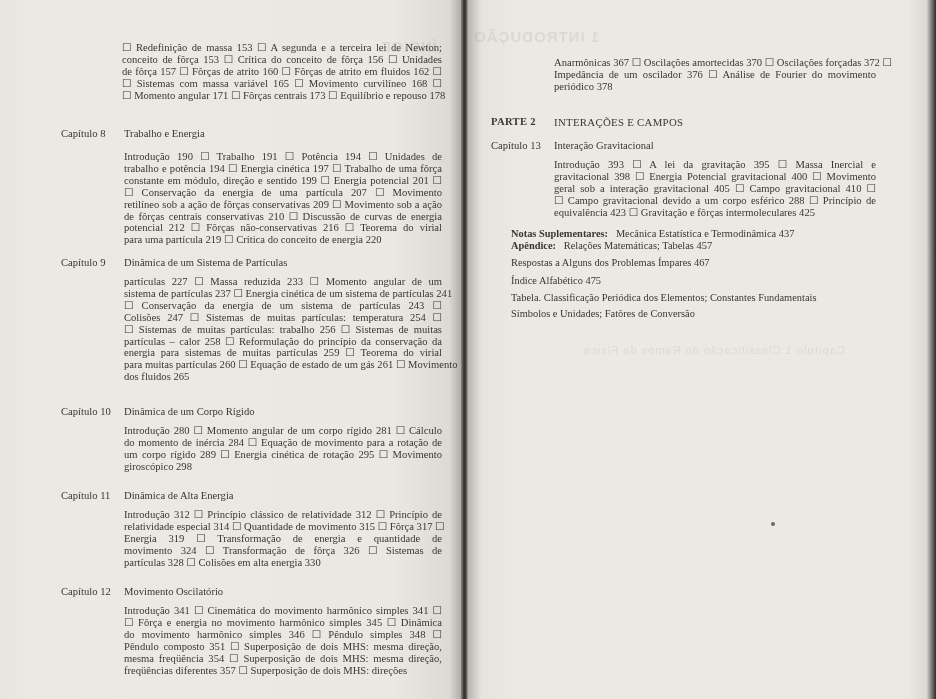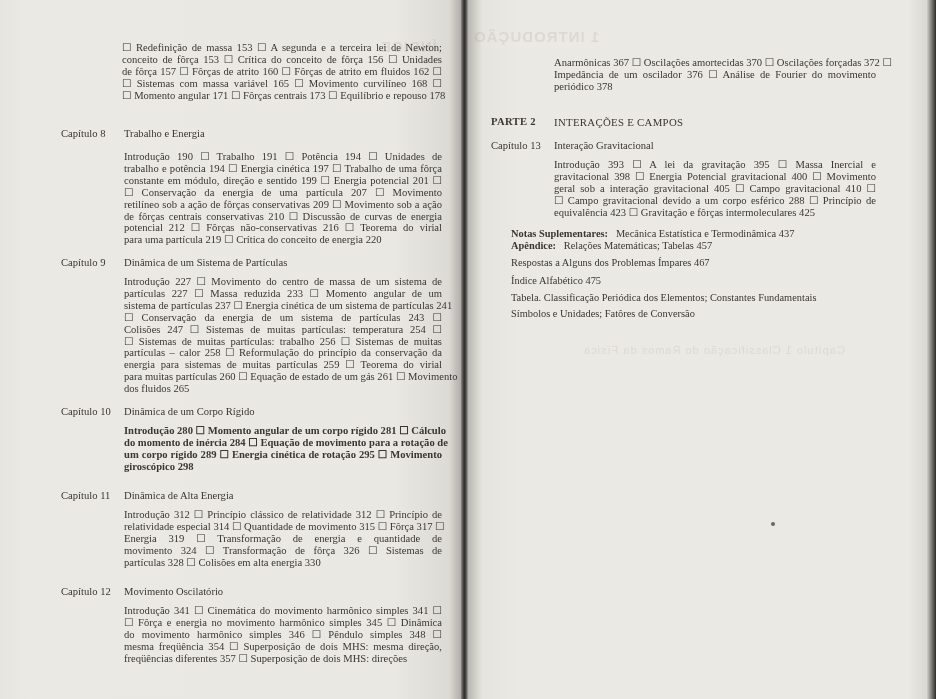--- a/index.html
+++ b/index.html
@@ -135,36 +135,35 @@
             <span class="line">retilíneo sob a ação de fôrças conservativas 209 ☐ Movimento sob a ação</span>
             <span class="line">de fôrças centrais conservativas 210 ☐ Discussão de curvas de energia</span>
             <span class="line">potencial 212 ☐ Fôrças não-conservativas 216 ☐ Teorema do virial</span>
             <span class="line last">para uma partícula 219 ☐ Crítica do conceito de energia 220</span>
           </div>
       </div>
       <div class="chapter" style="top:257px;">
         <span class="ch-label">Capítulo 9</span>
         <span class="ch-title">Dinâmica de um Sistema de Partículas</span>
         <div class="ch-body" style="top:19px;">
-            <span class="line">Introdução 227 ☐ Movimento do centro de massa de um sistema de</span>
             <span class="line">partículas 227 ☐ Massa reduzida 233 ☐ Momento angular de um</span>
             <span class="line">sistema de partículas 237 ☐ Energia cinética de um sistema de partículas 241</span>
             <span class="line">☐ Conservação da energia de um sistema de partículas 243 ☐</span>
             <span class="line">Colisões 247 ☐ Sistemas de muitas partículas: temperatura 254 ☐</span>
             <span class="line">☐ Sistemas de muitas partículas: trabalho 256 ☐ Sistemas de muitas</span>
             <span class="line">partículas – calor 258 ☐ Reformulação do princípio da conservação da</span>
             <span class="line">energia para sistemas de muitas partículas 259 ☐ Teorema do virial</span>
             <span class="line">para muitas partículas 260 ☐ Equação de estado de um gás 261 ☐ Movimento</span>
             <span class="line last">dos fluidos 265</span>
           </div>
       </div>
       <div class="chapter" style="top:406px;">
         <span class="ch-label">Capítulo 10</span>
         <span class="ch-title">Dinâmica de um Corpo Rígido</span>
-        <div class="ch-body" style="top:19px;font-weight:bold;">
+        <div class="ch-body" style="top:19px;">
             <span class="line">Introdução 280 ☐ Momento angular de um corpo rígido 281 ☐ Cálculo</span>
             <span class="line">do momento de inércia 284 ☐ Equação de movimento para a rotação de</span>
             <span class="line">um corpo rígido 289 ☐ Energia cinética de rotação 295 ☐ Movimento</span>
             <span class="line last">giroscópico 298</span>
           </div>
       </div>
       <div class="chapter" style="top:490px;">
         <span class="ch-label">Capítulo 11</span>
         <span class="ch-title">Dinâmica de Alta Energia</span>
         <div class="ch-body" style="top:19px;">
@@ -175,20 +174,21 @@
             <span class="line last">partículas 328 ☐ Colisões em alta energia 330</span>
           </div>
       </div>
       <div class="chapter" style="top:586px;">
         <span class="ch-label">Capítulo 12</span>
         <span class="ch-title">Movimento Oscilatório</span>
         <div class="ch-body" style="top:19px;">
             <span class="line">Introdução 341 ☐ Cinemática do movimento harmônico simples 341 ☐</span>
             <span class="line">☐ Fôrça e energia no movimento harmônico simples 345 ☐ Dinâmica</span>
             <span class="line">do movimento harmônico simples 346 ☐ Pêndulo simples 348 ☐</span>
+            <span class="line">Pêndulo composto 351 ☐ Superposição de dois MHS: mesma direção,</span>
             <span class="line">mesma freqüência 354 ☐ Superposição de dois MHS: mesma direção,</span>
             <span class="line last">freqüências diferentes 357 ☐ Superposição de dois MHS: direções</span>
           </div>
       </div>
     </div>
   </div>
 
   <div class="gutter"></div>
 
   <div class="page right">

